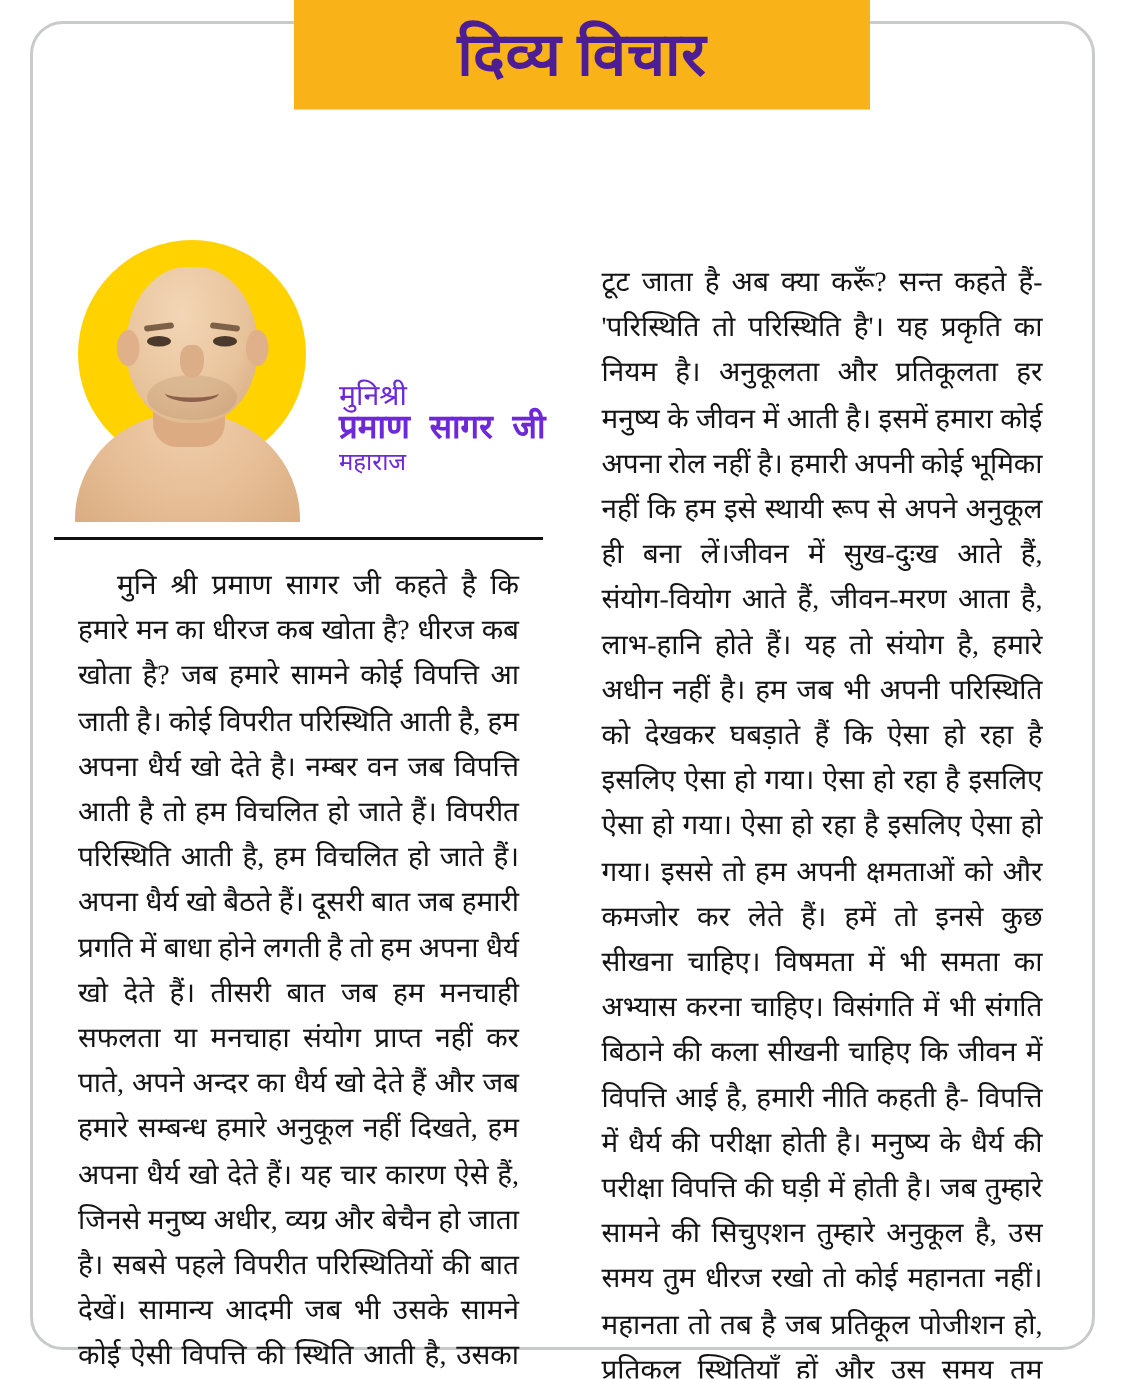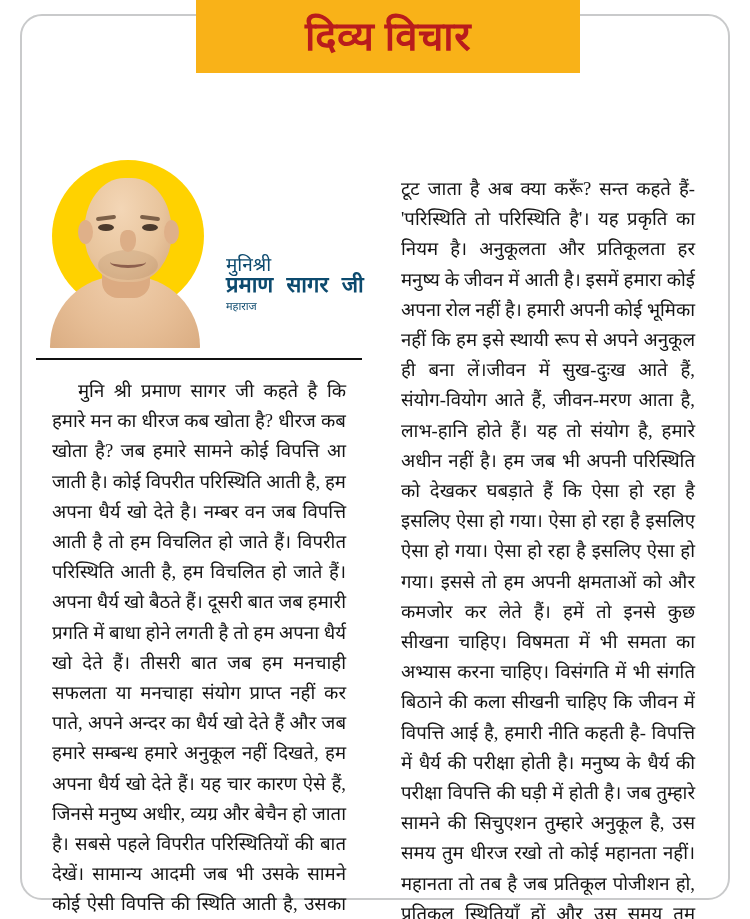--- a/index.html
+++ b/index.html
@@ -47,21 +47,21 @@
     display: flex;
     align-items: center;
     justify-content: center;
     z-index: 5;
   }
   .masthead-label {
     font-family: "Liberation Serif", "DejaVu Serif", serif;
     font-weight: bold;
     font-size: 40px;
     line-height: 1;
-    color: #b91c1c;
+    color: #4c1d95;
     letter-spacing: 0.5px;
     white-space: nowrap;
   }
 
   .headline {
     position: absolute;
     left: 25px;
     top: 78px;
     width: 700px;
     text-align: center;
@@ -208,35 +208,35 @@
     height: 30px;
     background: rgba(150,110,80,0.18);
     border-radius: 50%;
   }
 
   .byline {
     position: absolute;
     left: 190px;
     top: 96px;
     width: 136px;
-    color: #0c4a6e;
+    color: #6d28d9;
     line-height: 1.12;
   }
   .byline .b1 {
     font-size: 19px;
     font-weight: normal;
   }
   .byline .b2 {
     font-size: 22px;
     font-weight: bold;
     white-space: nowrap;
     font-family: Liberation Mono, monospace;
   }
   .byline .b3 {
-    font-size: 11px;
+    font-size: 16px;
     font-weight: normal;
   }
 
   .rule {
     width: 326px;
     height: 0;
     border-top: 2.5px solid #111111;
     margin: 2px 0 6px 0;
   }
 

